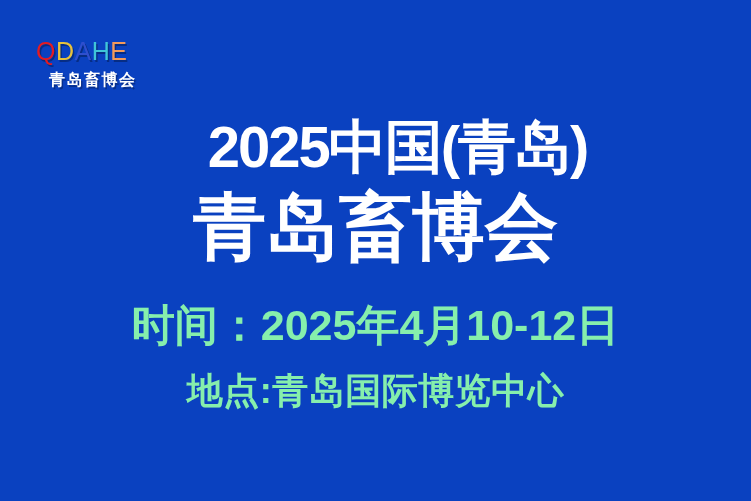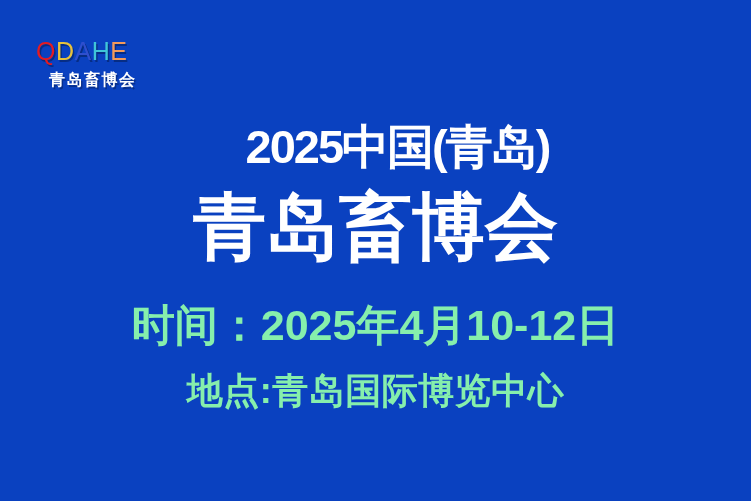--- a/index.html
+++ b/index.html
@@ -58,21 +58,21 @@
   }
   .title-line {
     display: block;
     color: #ffffff;
     font-weight: 700;
     font-size: 72px;
     line-height: 86px;
     letter-spacing: -1px;
     white-space: nowrap;
   }
-  .title-line.l1 { font-size: 47px; letter-spacing: -2px; padding-left: 44px; }
+  .title-line.l1 { font-size: 58px; letter-spacing: -2px; padding-left: 44px; }
   .title-line.l2 { font-size: 73px; letter-spacing: 0px; margin-top: -6px; }
 
   
   .info-block {
     position: absolute;
     left: 0;
     top: 292px;
     width: 751px;
     text-align: center;
   }

